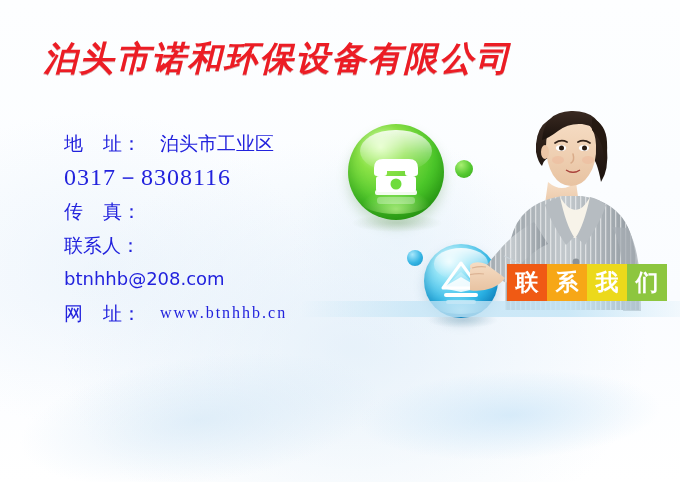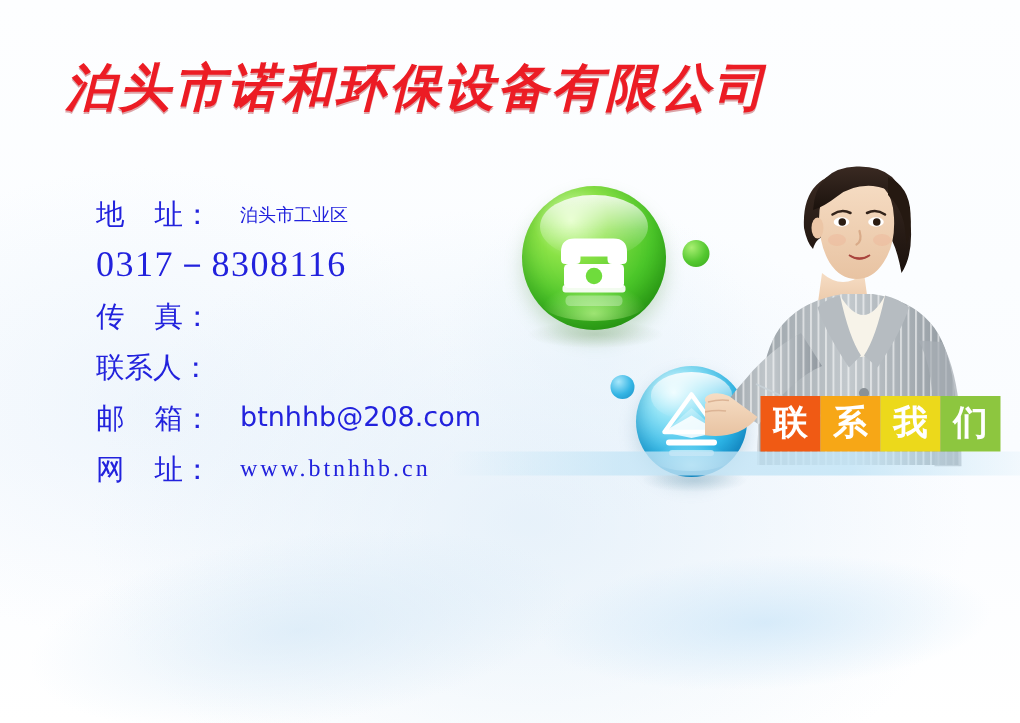--- a/index.html
+++ b/index.html
@@ -60,21 +60,21 @@
   }
   .lbl .ch{display:inline-block;}
   .lbl .gap{display:inline-block;width:20px;}
   .lbl .colon{display:inline-block;}
   .val{
     font-family:"Liberation Serif","DejaVu Serif",serif;
     font-size:19px;color:#2222dd;letter-spacing:.4px;
   }
   .val.cjk{
     font-family:"DejaVu Sans","Liberation Sans",sans-serif;
-    font-size:12px;letter-spacing:0;
+    font-size:19px;letter-spacing:0;
   }
   .val.mono{
     font-family:"Liberation Serif","DejaVu Serif",serif;
     font-size:24px;letter-spacing:1px;
   }
   .val.sans{
     font-family:"DejaVu Sans","Liberation Sans",sans-serif;
     font-size:18px;letter-spacing:0;
   }
   .val.web{
@@ -180,21 +180,20 @@
       <div class="row">
         <span class="val mono">0317－8308116</span>
       </div>
       <div class="row">
         <span class="lbl"><span class="ch">传</span><span class="gap"></span><span class="ch">真</span><span class="colon">：</span></span>
       </div>
       <div class="row">
         <span class="lbl"><span class="ch">联</span><span class="ch">系</span><span class="ch">人</span><span class="colon">：</span></span>
       </div>
       <div class="row">
-        <span class="lbl"><span class="ch">邮</span><span class="gap"></span><span class="ch">箱</span><span class="colon">：</span></span>
         <span class="val sans">btnhhb@208.com</span>
       </div>
       <div class="row">
         <span class="lbl"><span class="ch">网</span><span class="gap"></span><span class="ch">址</span><span class="colon">：</span></span>
         <span class="val web">www.btnhhb.cn</span>
       </div>
     </div>
 
   <div id="phone-shadow"></div>
   <div id="phone-orb">

